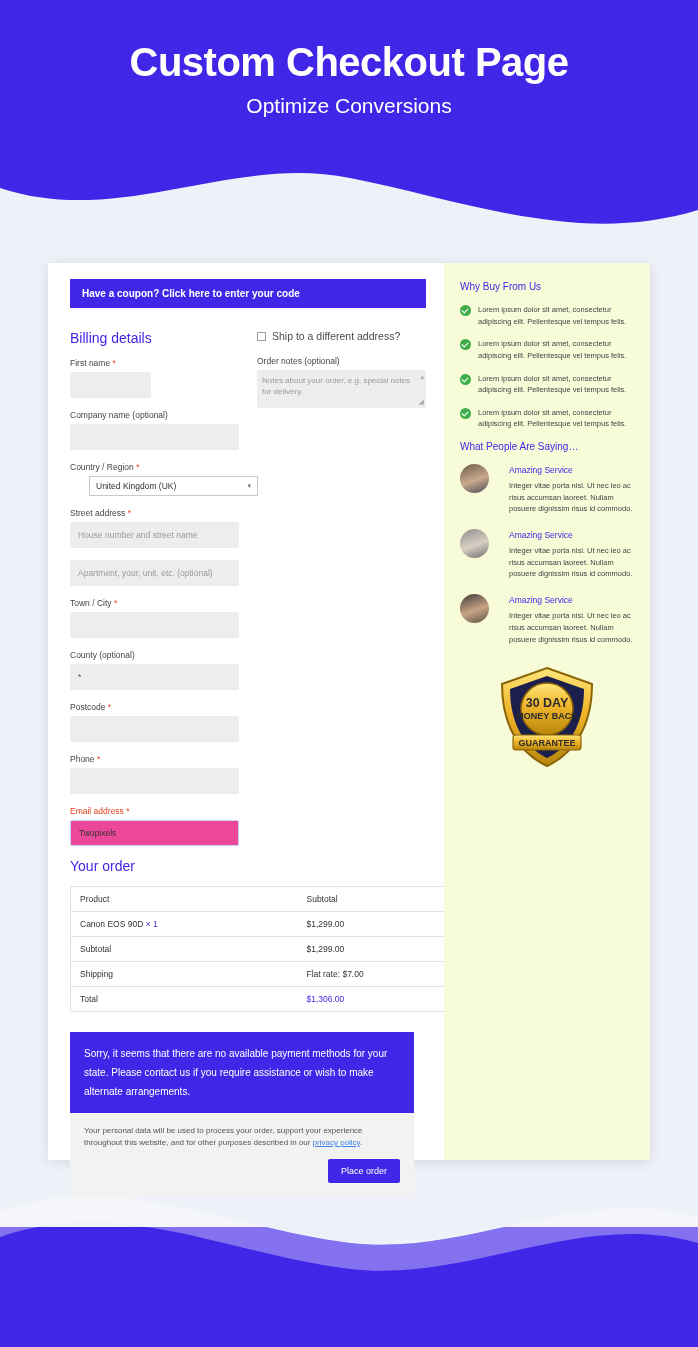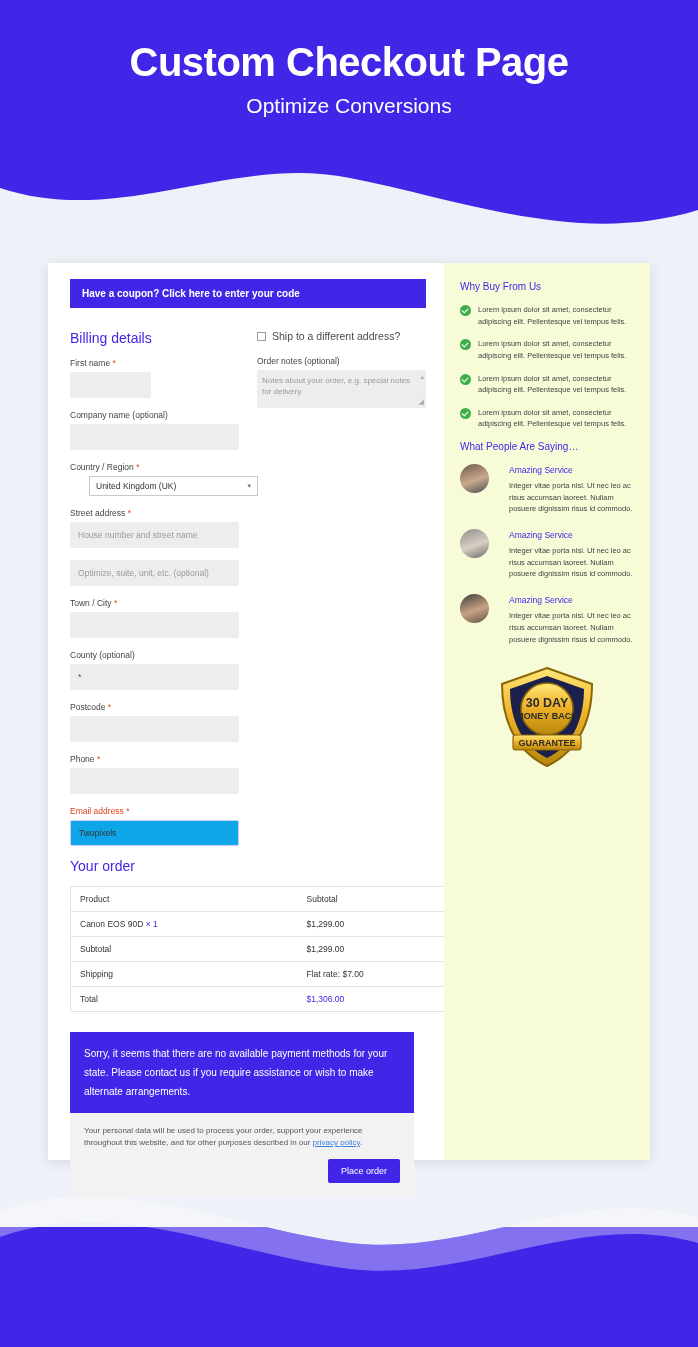--- a/index.html
+++ b/index.html
@@ -70,21 +70,21 @@
   }
   label.f .req { color:#e2401c; }
   .inp {
     width:100%; height:26px; background:#ededed;
     border:none; border-radius:2px; margin-bottom:12px;
     font-size:8.5px; color:#555; padding:0 8px;
     display:flex; align-items:center;
   }
   .inp.ph { color:#9a9a9a; }
   .inp.email-active {
-    background:#0ea5e9; border:1px solid #c7cffa; color:#333;
+    background:#ec4899; border:1px solid #c7cffa; color:#333;
   }
   .half-row { display:flex; gap:14px; }
   .half { width:81px; }
   .sel {
     width:100%; height:20px; background:#fff; border:1px solid #c9c9c9;
     border-radius:0; font-size:8.5px; color:#333; padding:0 6px;
     display:flex; align-items:center; justify-content:space-between;
     margin-bottom:12px;
     margin-left:19px;
   }
@@ -204,21 +204,21 @@
         <div class="inp"></div>
 
         <label class="f"><span>Country / Region</span> <span class="req">*</span></label>
         <div class="sel">
           <span>United Kingdom (UK)</span>
           <span class="caret">▾</span>
         </div>
 
         <label class="f"><span>Street address</span> <span class="req">*</span></label>
         <div class="inp ph">House number and street name</div>
-        <div class="inp ph">Optimize, suite, unit, etc. (optional)</div>
+        <div class="inp ph">Apartment, your, unit, etc. (optional)</div>
 
         <label class="f"><span>Town / City</span> <span class="req">*</span></label>
         <div class="inp"></div>
 
         <label class="f">County (optional)</label>
         <div class="inp">*</div>
 
         <label class="f"><span>Postcode</span> <span class="req">*</span></label>
         <div class="inp"></div>
 

